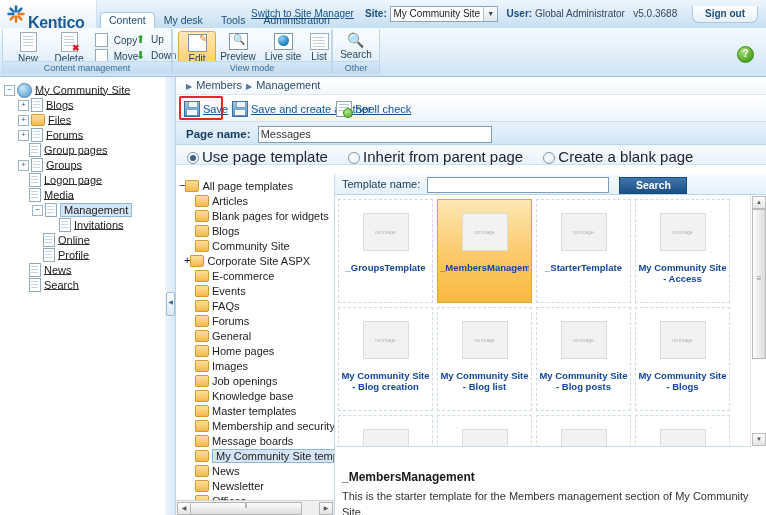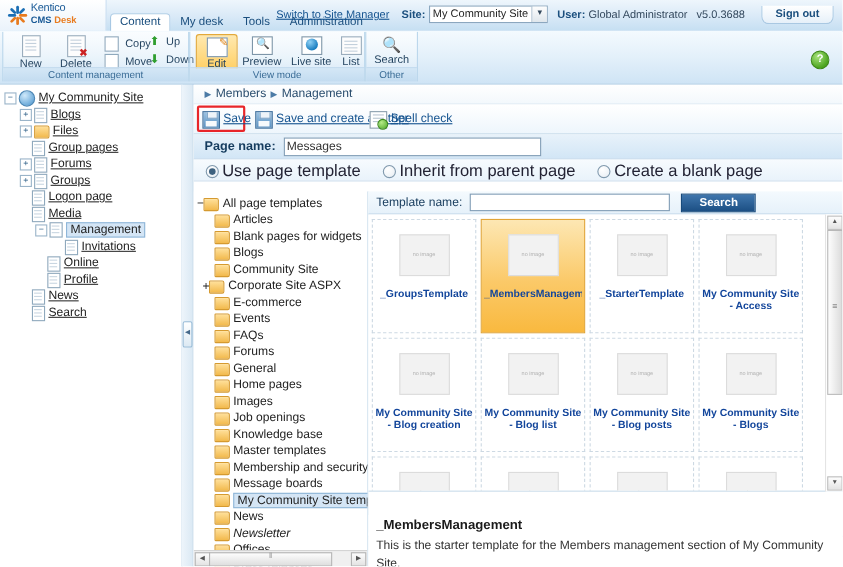--- a/index.html
+++ b/index.html
@@ -22,22 +22,22 @@
   .logo-block {
     position: absolute; left: 0; top: 0; width: 96px; height: 28px;
     background: linear-gradient(to bottom, #ffffff 0%, #eaf3fb 100%);
     border-right: 1px solid #cfe2f2;
   }
   .logo-mark {
     position: absolute; left: 6px; top: 4px; width: 20px; height: 20px;
   }
   .logo-text { position: absolute; left: 28px; top: 2px; line-height: 1; }
   .logo-kentico {
-    font-size: 10px; font-weight: normal; color: #1a5a96; letter-spacing: -0.3px;
-    display: block; margin-top: 1px;
+    font-size: 16px; font-weight: bold; color: #1a5a96; letter-spacing: -0.3px;
+    display: block; margin-top: 13px;
   }
   .logo-sub { font-size: 8.5px; font-weight: bold; display: block; margin-top: 1px; }
   .logo-cms { color: #1a5a96; }
   .logo-desk { color: #e87b1e; }
 
   .tabs { position: absolute; left: 100px; top: 12px; height: 16px; }
   .tab {
     float: left; padding: 2px 9px 2px 9px; font-size: 10.5px; color: #1b4f7e;
     border-radius: 4px 4px 0 0; cursor: default; line-height: 12px;
   }
@@ -497,24 +497,24 @@
       <div class="tnode">
         <span class="exp">−</span><span class="globe-ico"></span><span class="tlabel">My Community Site</span>
       </div>
       <div class="tnode" style="padding-left:14px;">
         <span class="exp">+</span><span class="page-ico"></span><span class="tlabel">Blogs</span>
       </div>
       <div class="tnode" style="padding-left:14px;">
         <span class="exp">+</span><span class="folder-ico"></span><span class="tlabel">Files</span>
       </div>
       <div class="tnode" style="padding-left:14px;">
+        <span class="exp">+</span><span class="page-ico"></span><span class="tlabel">Forums</span>
+      </div>
+      <div class="tnode" style="padding-left:14px;">
         <span class="expspace"></span><span class="page-ico"></span><span class="tlabel">Group pages</span>
-      </div>
-      <div class="tnode" style="padding-left:14px;">
-        <span class="exp">+</span><span class="page-ico"></span><span class="tlabel">Forums</span>
       </div>
       <div class="tnode" style="padding-left:14px;">
         <span class="exp">+</span><span class="page-ico"></span><span class="tlabel">Groups</span>
       </div>
       <div class="tnode" style="padding-left:14px;">
         <span class="expspace"></span><span class="page-ico"></span><span class="tlabel">Logon page</span>
       </div>
       <div class="tnode" style="padding-left:14px;">
         <span class="expspace"></span><span class="page-ico"></span><span class="tlabel">Media</span>
       </div>
@@ -598,21 +598,21 @@
           <div class="cnode" style="padding-left:16px;"><span class="expspace"></span><span class="folder-ico"></span><span class="tlabel">General</span></div>
           <div class="cnode" style="padding-left:16px;"><span class="expspace"></span><span class="folder-ico"></span><span class="tlabel">Home pages</span></div>
           <div class="cnode" style="padding-left:16px;"><span class="expspace"></span><span class="folder-ico"></span><span class="tlabel">Images</span></div>
           <div class="cnode" style="padding-left:16px;"><span class="expspace"></span><span class="folder-ico"></span><span class="tlabel">Job openings</span></div>
           <div class="cnode" style="padding-left:16px;"><span class="expspace"></span><span class="folder-ico"></span><span class="tlabel">Knowledge base</span></div>
           <div class="cnode" style="padding-left:16px;"><span class="expspace"></span><span class="folder-ico"></span><span class="tlabel">Master templates</span></div>
           <div class="cnode" style="padding-left:16px;"><span class="expspace"></span><span class="folder-ico"></span><span class="tlabel">Membership and security</span></div>
           <div class="cnode" style="padding-left:16px;"><span class="expspace"></span><span class="folder-ico"></span><span class="tlabel">Message boards</span></div>
           <div class="cnode" style="padding-left:16px;"><span class="expspace"></span><span class="folder-ico"></span><span class="tlabel sel">My Community Site templates</span></div>
           <div class="cnode" style="padding-left:16px;"><span class="expspace"></span><span class="folder-ico"></span><span class="tlabel">News</span></div>
-          <div class="cnode" style="padding-left:16px;font-style:italic;"><span class="expspace"></span><span class="folder-ico"></span><span class="tlabel">Newsletter</span></div>
+          <div class="cnode" style="padding-left:16px;"><span class="expspace"></span><span class="folder-ico"></span><span class="tlabel">Newsletter</span></div>
           <div class="cnode" style="padding-left:16px;"><span class="expspace"></span><span class="folder-ico"></span><span class="tlabel">Offices</span></div>
           <div class="cnode" style="padding-left:16px;"><span class="expspace"></span><span class="folder-ico"></span><span class="tlabel">Press releases</span></div>
 
         </div>
         <div class="cat-hscroll">
           <div class="arr" style="left:1px;">◀</div>
           <div class="thumb"></div>
           <div class="arr" style="right:1px;">▶</div>
         </div>
       </div>

